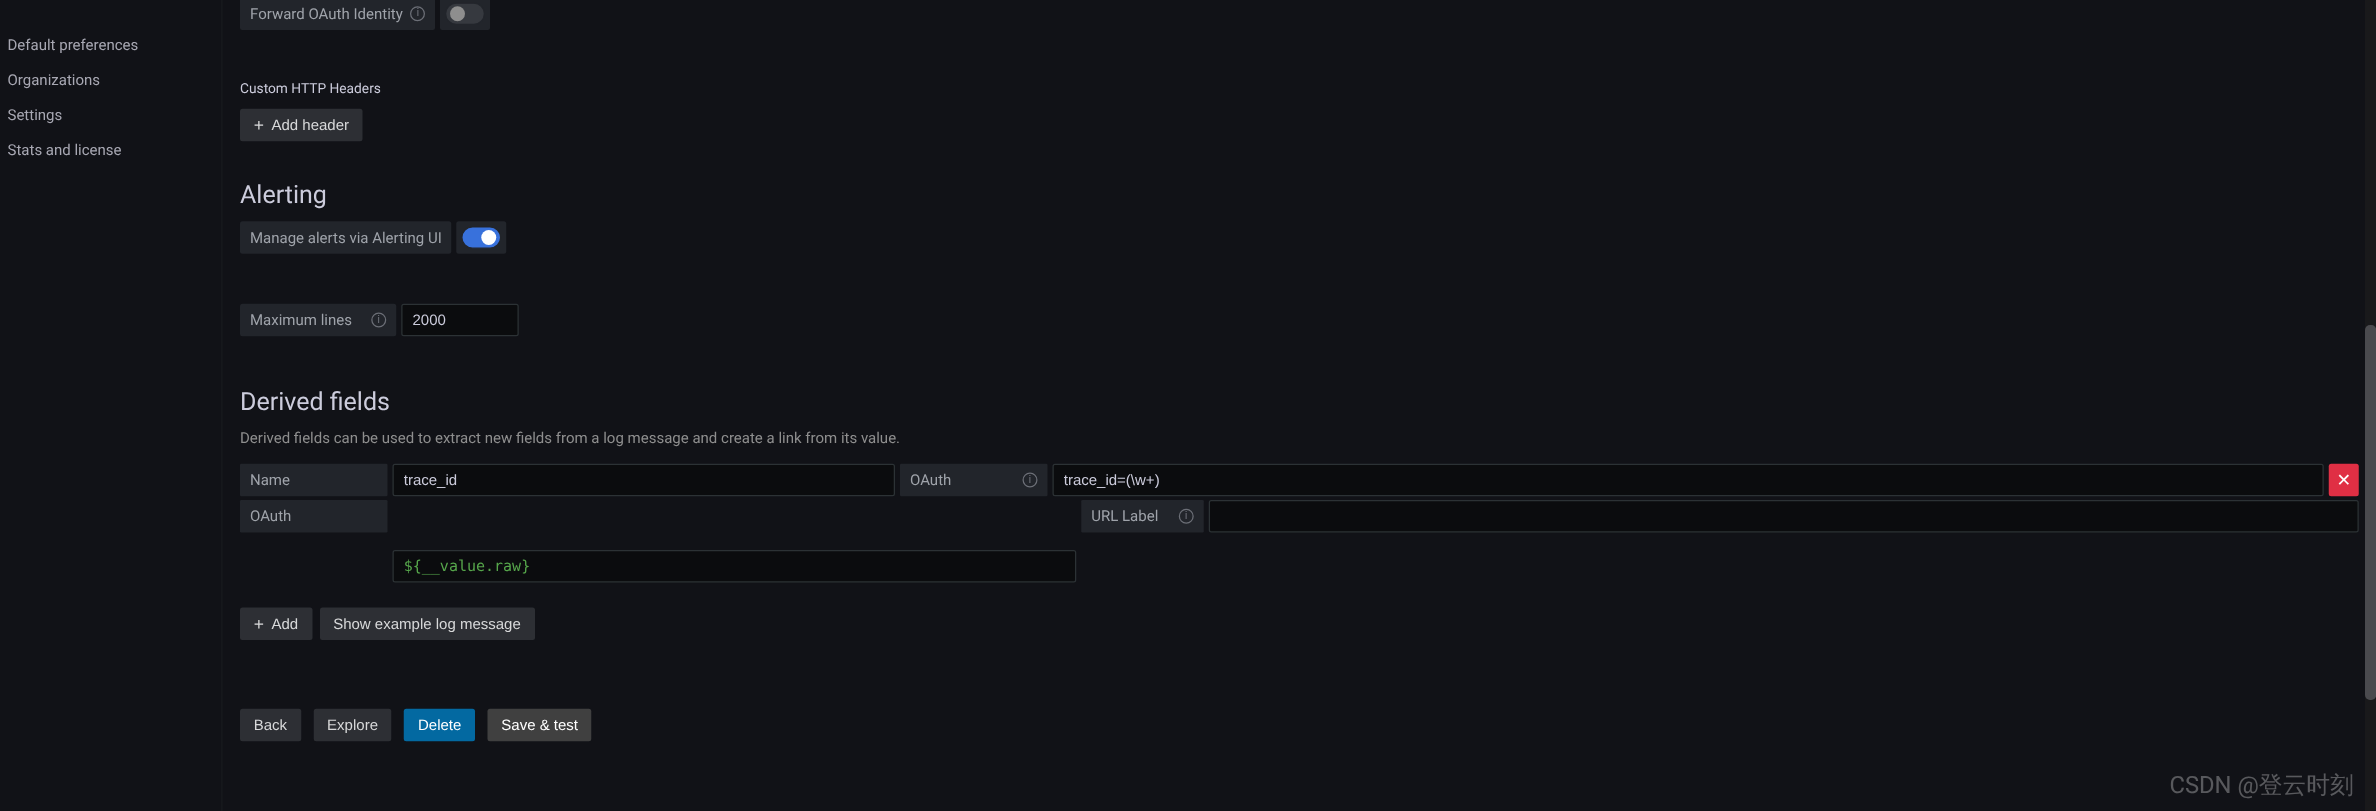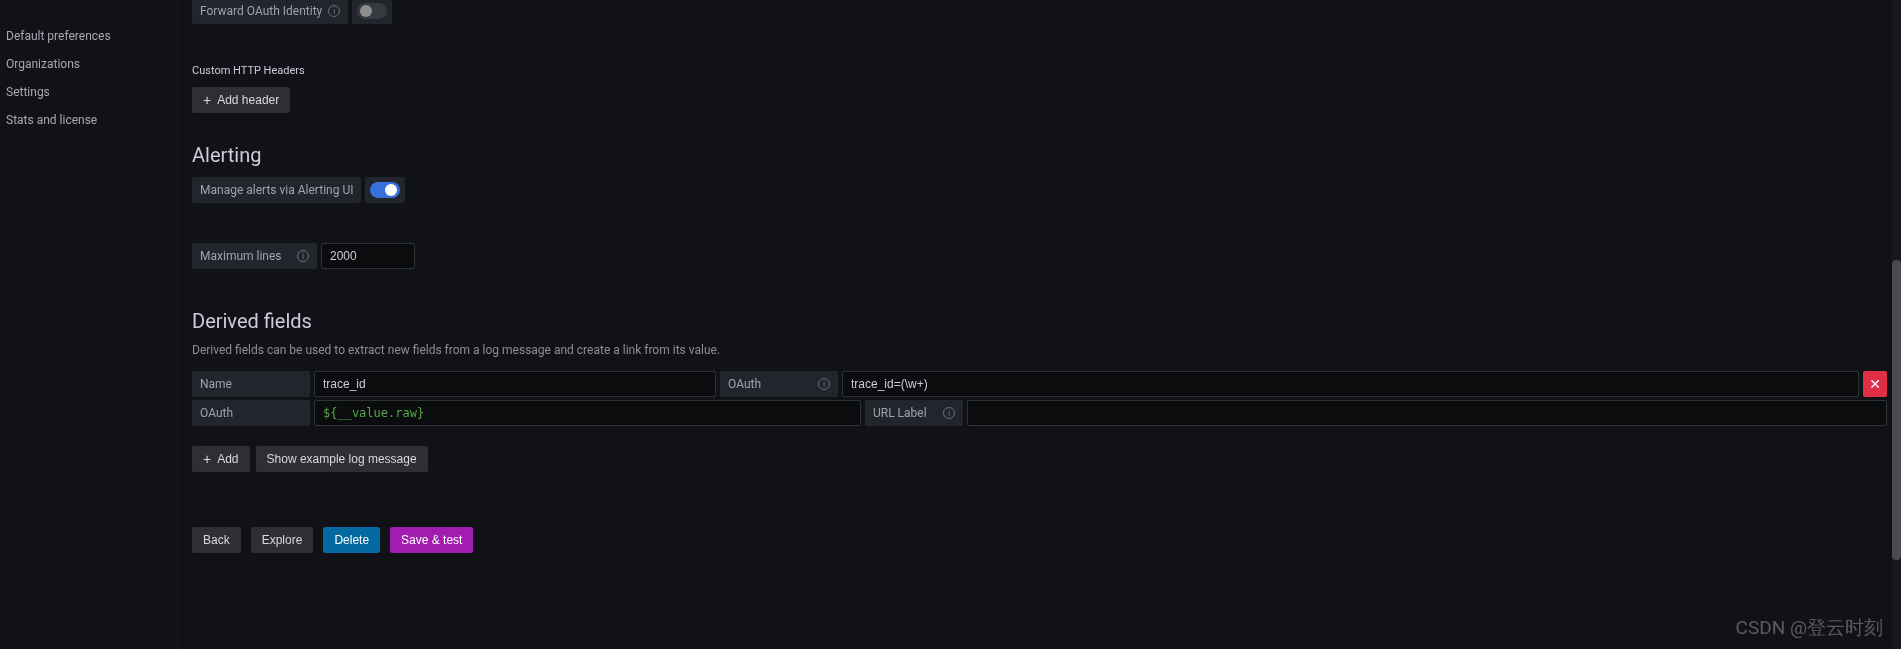--- a/index.html
+++ b/index.html
@@ -114,21 +114,21 @@
       padding: 0 11px;
       border-radius: 2px;
       border: none;
       font-size: 12px;
       cursor: pointer;
       display: inline-flex;
       align-items: center;
       gap: 6px;
     }
     .btn-primary {
-      background: #a21caf;
+      background: #404040;
       color: #fff;
     }
     .btn-danger {
       background: #0369a1;
       color: #fff;
     }
     .plus-icon {
       font-size: 14px;
       line-height: 14px;
     }
@@ -298,21 +298,21 @@
     <input class="text-input" style="flex: 1 1 0%;" value="trace_id=(\w+)">
     <button class="remove-btn">
       <span>✕</span>
     </button>
   </div>
 
   <div class="field-row">
     <div class="label-cell" style="width:118px;">
       <span>OAuth</span>
     </div>
-    <input class="text-input code" style="flex: 0 0 547px;" value="${__value.raw}">
+    <input class="text-input code" style="flex: 0 0 547px; margin-top: 40px;" value="${__value.raw}">
     <div class="label-cell" style="width:98px;">
       <span>URL Label</span>
       <span class="info-icon">i</span>
     </div>
     <input class="text-input" style="flex: 1 1 0%;" value="">
   </div>
 
 
   <div class="btn-row" style="margin-top:20px;">
     <button class="btn">

